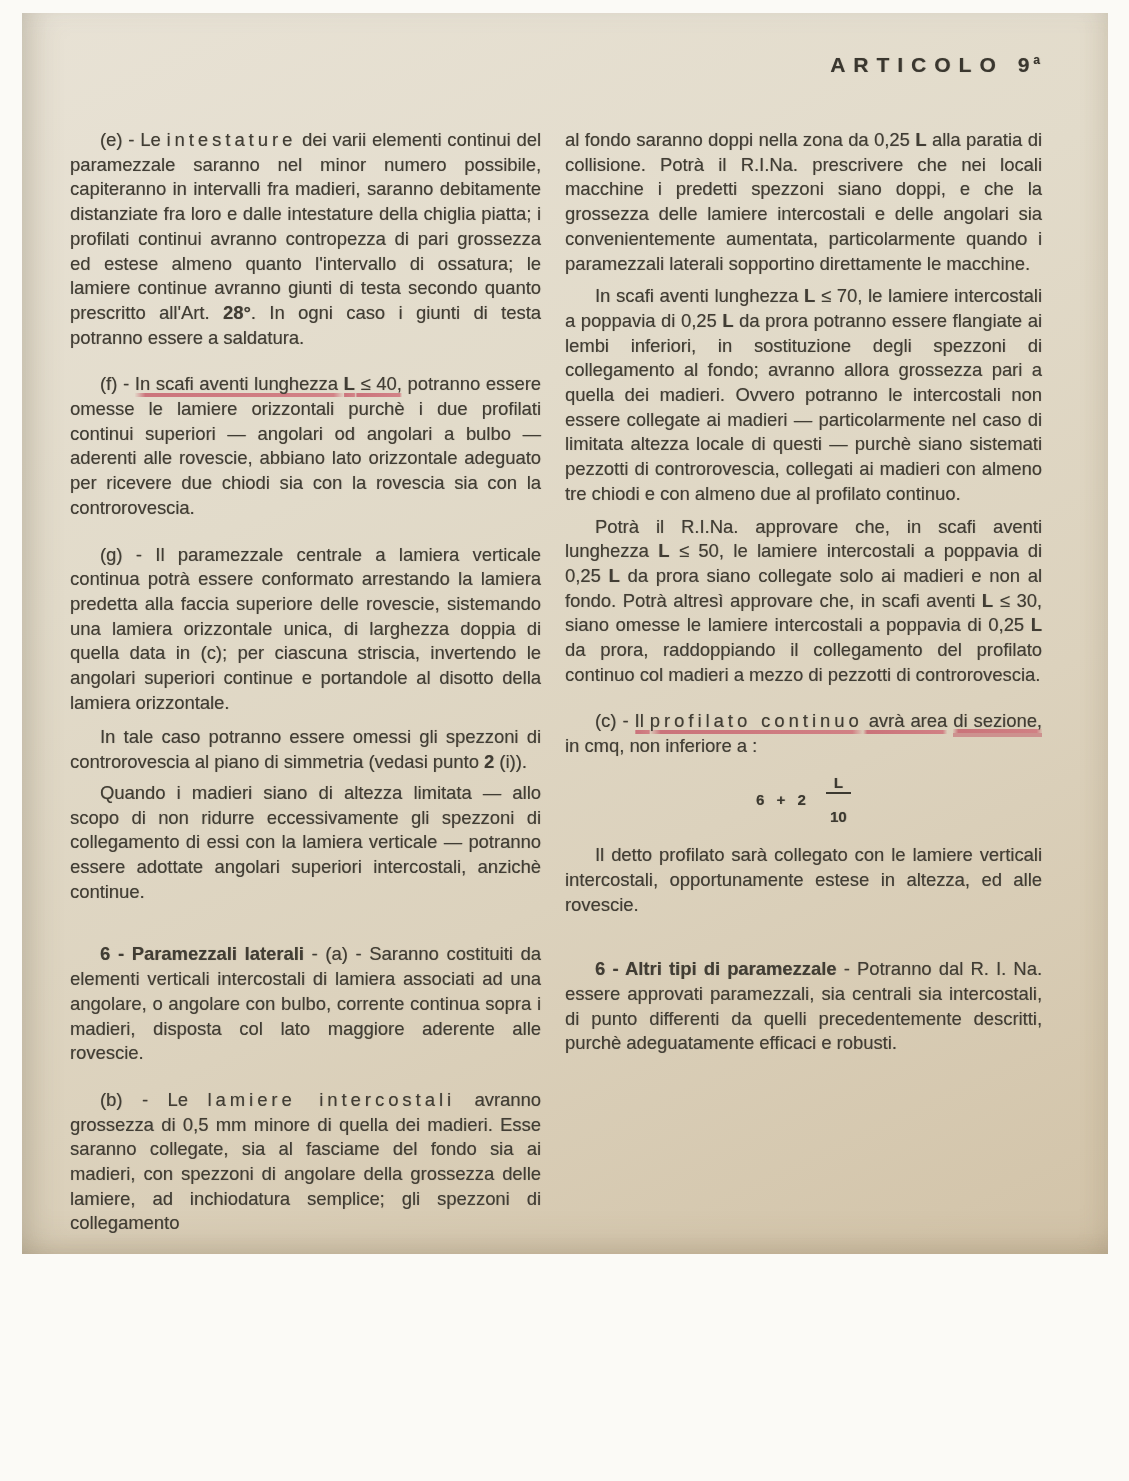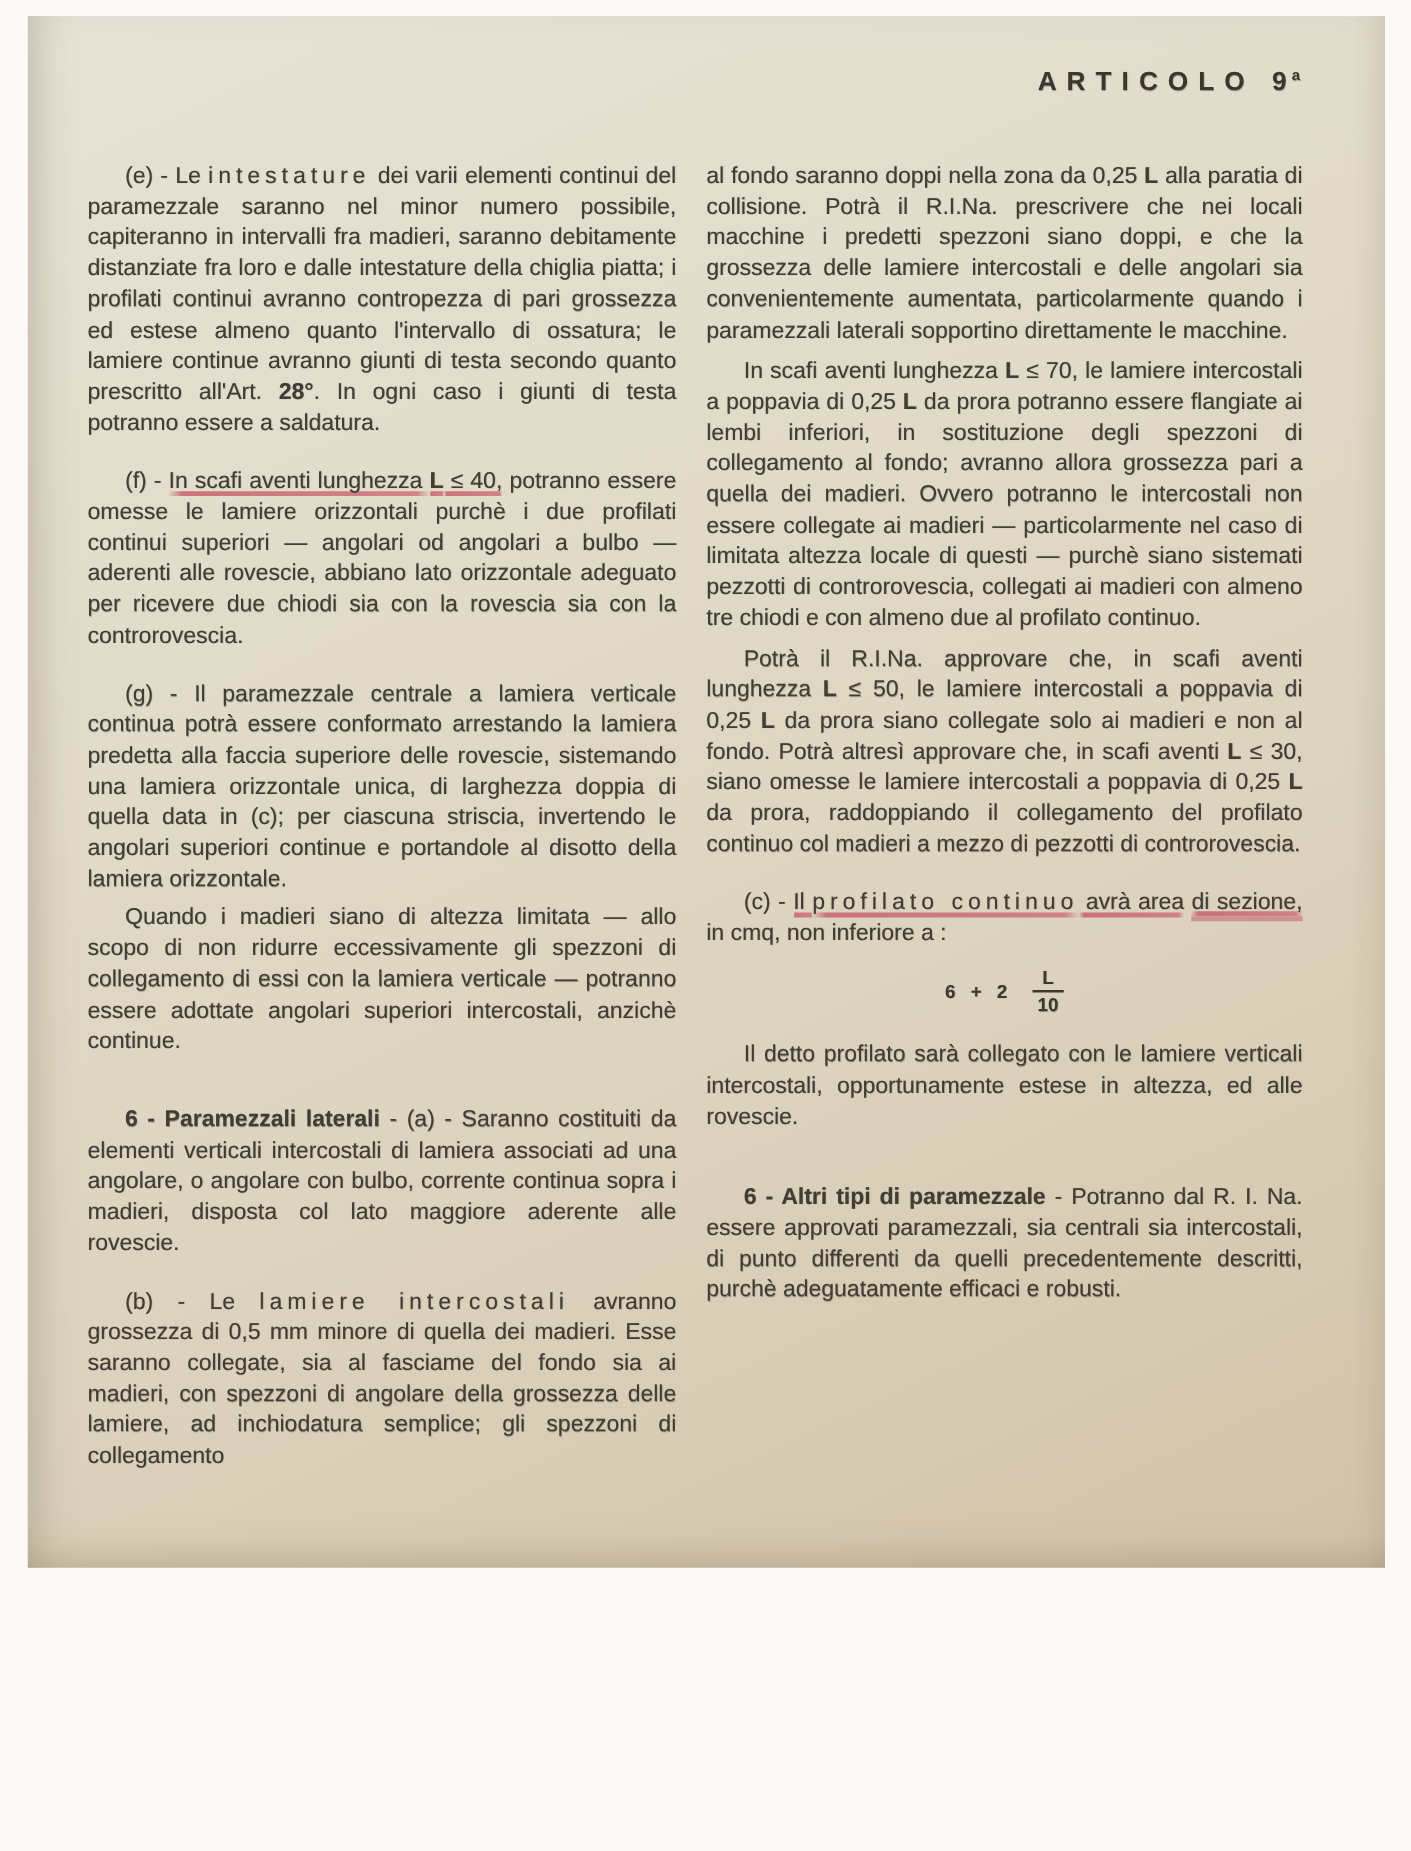--- a/index.html
+++ b/index.html
@@ -53,21 +53,21 @@
   }
   .formula{
     display:flex;justify-content:center;align-items:center;
     margin:16px 0 18px 0;
     font-size:15px;font-weight:700;color:#3c3930;
     text-indent:0;
   }
   .f-lhs{letter-spacing:4px;}
   .frac{display:inline-flex;flex-direction:column;align-items:center;margin-left:16px;}
   .f-num{padding:0 8px 2px 8px;border-bottom:2.5px solid #3c3930;line-height:1.0;}
-  .f-den{line-height:1.15;padding-top:2px;}
+  .f-den{line-height:1.15;padding-top:14px;}
   .pagenum{
     position:absolute;left:523px;top:1345px;transform:translateX(-50%);
     font-size:18px;color:#4a463c;letter-spacing:2px;
     text-shadow:.3px .3px .7px rgba(70,66,56,.45);
     white-space:nowrap;
     font-family:Liberation Serif, serif;
   }
 </style>
 </head>
 <body>
@@ -76,20 +76,21 @@
   <div class="page">
 
     <div class="hdr">
       <span>ARTICOLO </span><span>9</span><sup>a</sup>
     </div>
 
     <div class="col col-left">
       <p class="para"><span>(e) - Le </span><span class="ls">intestature</span><span> dei varii elementi continui del paramezzale saranno nel minor numero possibile, capiteranno in intervalli fra madieri, saranno debitamente distanziate fra loro e dalle intestature della chiglia piatta; i profilati continui avranno contropezza di pari grossezza ed estese almeno quanto l'intervallo di ossatura; le lamiere continue avranno giunti di testa secondo quanto prescritto all'Art. </span><span class="b">28°</span><span>. In ogni caso i giunti di testa potranno essere a saldatura.</span></p>
       <p class="para gap-top"><span>(f) - </span><span class="ul-red">In scafi aventi lunghezza </span><span class="b ul-red">L</span><span class="ul-red"> ≤ 40,</span><span> potranno essere omesse le lamiere orizzontali purchè i due profilati continui superiori — angolari od angolari a bulbo — aderenti alle rovescie, abbiano lato orizzontale adeguato per ricevere due chiodi sia con la rovescia sia con la controrovescia.</span></p>
       <p class="para gap-top"><span>(g) - Il paramezzale centrale a lamiera verticale continua potrà essere conformato arrestando la lamiera predetta alla faccia superiore delle rovescie, sistemando una lamiera orizzontale unica, di larghezza doppia di quella data in (c); per ciascuna striscia, invertendo le angolari superiori continue e portandole al disotto della lamiera orizzontale.</span></p>
+      <p class="para" style="margin-top:10px;"><span>In tale caso potranno essere omessi gli spezzoni di controrovescia al piano di simmetria (vedasi punto </span><span class="b">2</span><span> (i)).</span></p>
       <p class="para" style="margin-top:6px;"><span>Quando i madieri siano di altezza limitata — allo scopo di non ridurre eccessivamente gli spezzoni di collegamento di essi con la lamiera verticale — potranno essere adottate angolari superiori intercostali, anzichè continue.</span></p>
       <p class="para" style="margin-top:38px;"><span class="b">6 - Paramezzali laterali</span><span> - (a) - Saranno costituiti da elementi verticali intercostali di lamiera associati ad una angolare, o angolare con bulbo, corrente continua sopra i madieri, disposta col lato maggiore aderente alle rovescie.</span></p>
       <p class="para gap-top"><span>(b) - Le </span><span class="ls">lamiere intercostali</span><span> avranno grossezza di 0,5 mm minore di quella dei madieri. Esse saranno collegate, sia al fasciame del fondo sia ai madieri, con spezzoni di angolare della grossezza delle lamiere, ad inchiodatura semplice; gli spezzoni di collegamento</span></p>
     </div>
 
     <div class="col col-right">
       <p class="para noindent"><span>al fondo saranno doppi nella zona da 0,25 </span><span class="b">L</span><span> alla paratia di collisione. Potrà il R.I.Na. prescrivere che nei locali macchine i predetti spezzoni siano doppi, e che la grossezza delle lamiere intercostali e delle angolari sia convenientemente aumentata, particolarmente quando i paramezzali laterali sopportino direttamente le macchine.</span></p>
       <p class="para" style="margin-top:8px;"><span>In scafi aventi lunghezza </span><span class="b">L</span><span> ≤ 70, le lamiere intercostali a poppavia di 0,25 </span><span class="b">L</span><span> da prora potranno essere flangiate ai lembi inferiori, in sostituzione degli spezzoni di collegamento al fondo; avranno allora grossezza pari a quella dei madieri. Ovvero potranno le intercostali non essere collegate ai madieri — particolarmente nel caso di limitata altezza locale di questi — purchè siano sistemati pezzotti di controrovescia, collegati ai madieri con almeno tre chiodi e con almeno due al profilato continuo.</span></p>
       <p class="para" style="margin-top:8px;"><span>Potrà il R.I.Na. approvare che, in scafi aventi lunghezza </span><span class="b">L</span><span> ≤ 50, le lamiere intercostali a poppavia di 0,25 </span><span class="b">L</span><span> da prora siano collegate solo ai madieri e non al fondo. Potrà altresì approvare che, in scafi aventi </span><span class="b">L</span><span> ≤ 30, siano omesse le lamiere intercostali a poppavia di 0,25 </span><span class="b">L</span><span> da prora, raddoppiando il collegamento del profilato continuo col madieri a mezzo di pezzotti di controrovescia.</span></p>
       <p class="para gap-top"><span>(c) - </span><span class="ul-red">Il </span><span class="ls ul-red">profilato continuo</span><span class="ul-red"> avrà area</span><span> </span><span class="ul-red2">di sezione,</span><span> in cmq, non inferiore a :</span></p>

